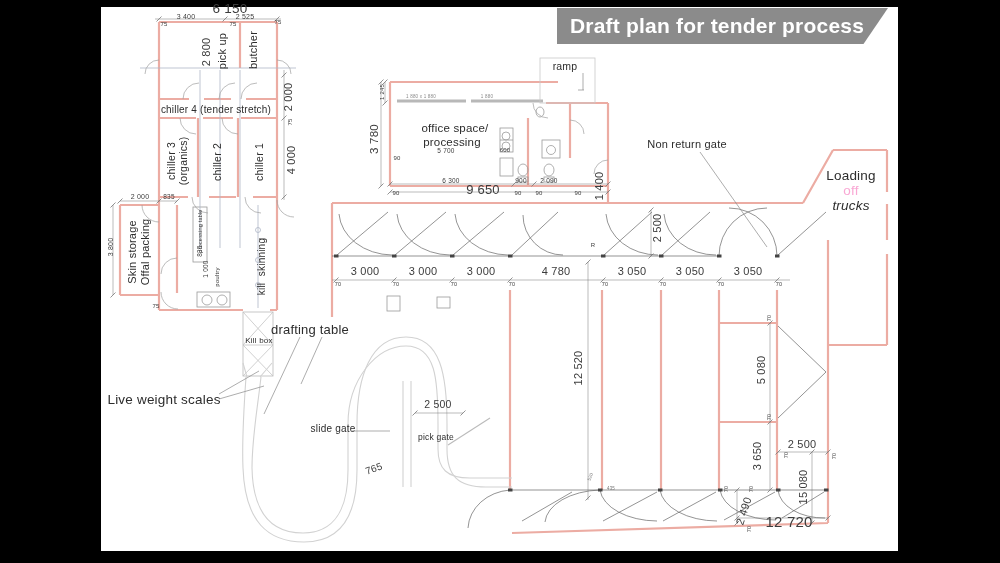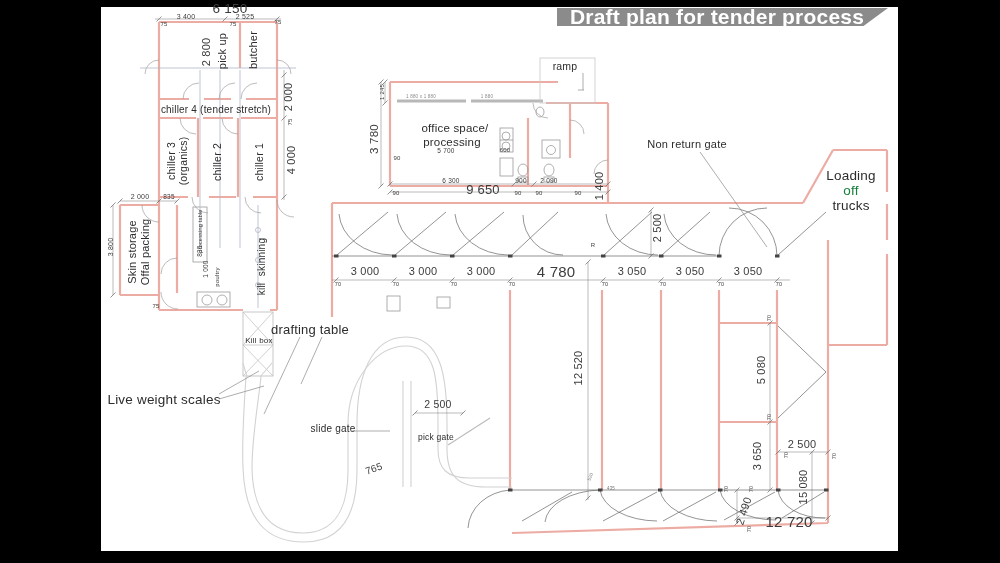--- a/index.html
+++ b/index.html
@@ -5,21 +5,21 @@
   html,body{margin:0;padding:0;background:#000;}
   #stage{position:relative;width:1000px;height:563px;background:#000;overflow:hidden;
          font-family:"Liberation Sans",sans-serif;}
   #canvas{position:absolute;left:101px;top:7px;width:797px;height:544px;background:#ffffff;}
   #plan-svg{position:absolute;left:0;top:0;width:1000px;height:563px;}
   #annot-layer{position:absolute;left:0;top:0;width:1000px;height:563px;pointer-events:none;}
   .ann{position:absolute;white-space:nowrap;line-height:1;letter-spacing:.2px;
        font-family:"Liberation Sans",sans-serif;}
   .lbl{color:#2c2c2c;}
   .dim{color:#3c3c3c;}
-  #banner{position:absolute;left:557px;top:8px;width:331px;height:18px;background:#8b8b8b;
+  #banner{position:absolute;left:557px;top:8px;width:331px;height:36px;background:#8b8b8b;
           clip-path:polygon(0 0,100% 0,92.6% 100%,0 100%);display:flex;align-items:center;}
   #banner span{color:#fff;font-weight:bold;font-size:21px;padding-left:13px;
                font-family:"Liberation Sans",sans-serif;letter-spacing:.2px;}
 </style>
 </head>
 <body>
 
 <div id="stage">
   <div id="canvas"></div>
 
@@ -169,22 +169,22 @@
       <span class="ann lbl" style="left: 259px; top: 341px; font-size: 8px; transform: translate(-50%, -50%) rotate(0deg); color: rgb(44, 44, 44);">Kill box</span>
       <span class="ann lbl" style="left: 310px; top: 329px; font-size: 13px; transform: translate(-50%, -50%) rotate(0deg); color: rgb(44, 44, 44);">drafting table</span>
       <span class="ann lbl" style="left: 164px; top: 400px; font-size: 13.5px; transform: translate(-50%, -50%) rotate(0deg); color: rgb(44, 44, 44);">Live weight scales</span>
       <span class="ann lbl" style="left: 333px; top: 429px; font-size: 10px; transform: translate(-50%, -50%) rotate(0deg); color: rgb(44, 44, 44);">slide gate</span>
       <span class="ann lbl" style="left: 436px; top: 437px; font-size: 8.5px; transform: translate(-50%, -50%) rotate(0deg); color: rgb(44, 44, 44);">pick gate</span>
       <span class="ann lbl" style="left: 565px; top: 66px; font-size: 10.5px; transform: translate(-50%, -50%) rotate(0deg); color: rgb(44, 44, 44);">ramp</span>
       <span class="ann lbl" style="left: 455px; top: 129px; font-size: 11.5px; transform: translate(-50%, -50%) rotate(0deg); color: rgb(44, 44, 44);">office space/</span>
       <span class="ann lbl" style="left: 452px; top: 143px; font-size: 11.5px; transform: translate(-50%, -50%) rotate(0deg); color: rgb(44, 44, 44);">processing</span>
       <span class="ann lbl" style="left: 687px; top: 144px; font-size: 11px; transform: translate(-50%, -50%) rotate(0deg); color: rgb(44, 44, 44);">Non return gate</span>
       <span class="ann lbl" style="left: 851px; top: 176px; font-size: 13.5px; transform: translate(-50%, -50%) rotate(0deg); color: rgb(44, 44, 44);">Loading</span>
-      <span class="ann lbl" style="left: 851px; top: 191px; font-size: 13.5px; transform: translate(-50%, -50%) rotate(0deg); color: #15803d;">off</span>
-      <span class="ann lbl" style="left: 851px; top: 206px; font-size: 13.5px; transform: translate(-50%, -50%) rotate(0deg); color: rgb(44, 44, 44);">trucks</span>
+      <span class="ann lbl" style="left: 851px; top: 191px; font-size: 13.5px; transform: translate(-50%, -50%) rotate(0deg); color: #f9a8d4;">off</span>
+      <span class="ann lbl" style="left: 851px; top: 206px; font-size: 13.5px; transform: translate(-50%, -50%) rotate(0deg); color: rgb(44, 44, 44); font-style: italic;">trucks</span>
       <span class="ann dim" style="left: 230px; top: 9px; font-size: 13.5px; transform: translate(-50%, -50%) rotate(0deg); color: rgb(60, 60, 60);">6 150</span>
       <span class="ann dim" style="left: 186px; top: 16px; font-size: 7px; transform: translate(-50%, -50%) rotate(0deg); color: rgb(60, 60, 60);">3 400</span>
       <span class="ann dim" style="left: 245px; top: 16px; font-size: 7px; transform: translate(-50%, -50%) rotate(0deg); color: rgb(60, 60, 60);">2 525</span>
       <span class="ann dim" style="left: 164px; top: 24px; font-size: 6px; transform: translate(-50%, -50%) rotate(0deg); color: rgb(60, 60, 60);">75</span>
       <span class="ann dim" style="left: 233px; top: 24px; font-size: 6px; transform: translate(-50%, -50%) rotate(0deg); color: rgb(60, 60, 60);">75</span>
       <span class="ann dim" style="left: 278px; top: 22px; font-size: 6px; transform: translate(-50%, -50%) rotate(0deg); color: rgb(60, 60, 60);">75</span>
       <span class="ann dim" style="left: 206px; top: 52px; font-size: 11px; transform: translate(-50%, -50%) rotate(-90deg); color: rgb(60, 60, 60);">2 800</span>
       <span class="ann dim" style="left: 288px; top: 97px; font-size: 11px; transform: translate(-50%, -50%) rotate(-90deg); color: rgb(60, 60, 60);">2 000</span>
       <span class="ann dim" style="left: 290px; top: 122px; font-size: 6px; transform: translate(-50%, -50%) rotate(-90deg); color: rgb(60, 60, 60);">75</span>
       <span class="ann dim" style="left: 291px; top: 160px; font-size: 11px; transform: translate(-50%, -50%) rotate(-90deg); color: rgb(60, 60, 60);">4 000</span>
@@ -207,21 +207,21 @@
       <span class="ann dim" style="left: 483px; top: 189px; font-size: 13px; transform: translate(-50%, -50%) rotate(0deg); color: rgb(60, 60, 60);">9 650</span>
       <span class="ann dim" style="left: 396px; top: 193px; font-size: 6px; transform: translate(-50%, -50%) rotate(0deg); color: rgb(60, 60, 60);">90</span>
       <span class="ann dim" style="left: 518px; top: 193px; font-size: 6px; transform: translate(-50%, -50%) rotate(0deg); color: rgb(60, 60, 60);">90</span>
       <span class="ann dim" style="left: 539px; top: 193px; font-size: 6px; transform: translate(-50%, -50%) rotate(0deg); color: rgb(60, 60, 60);">90</span>
       <span class="ann dim" style="left: 578px; top: 193px; font-size: 6px; transform: translate(-50%, -50%) rotate(0deg); color: rgb(60, 60, 60);">90</span>
       <span class="ann dim" style="left: 599px; top: 186px; font-size: 11px; transform: translate(-50%, -50%) rotate(-90deg); color: rgb(60, 60, 60);">1 400</span>
       <span class="ann dim" style="left: 657px; top: 228px; font-size: 11px; transform: translate(-50%, -50%) rotate(-90deg); color: rgb(60, 60, 60);">2 500</span>
       <span class="ann dim" style="left: 365px; top: 271px; font-size: 11px; transform: translate(-50%, -50%) rotate(0deg); color: rgb(60, 60, 60);">3 000</span>
       <span class="ann dim" style="left: 423px; top: 271px; font-size: 11px; transform: translate(-50%, -50%) rotate(0deg); color: rgb(60, 60, 60);">3 000</span>
       <span class="ann dim" style="left: 481px; top: 271px; font-size: 11px; transform: translate(-50%, -50%) rotate(0deg); color: rgb(60, 60, 60);">3 000</span>
-      <span class="ann dim" style="left: 556px; top: 271px; font-size: 15px; transform: translate(-50%, -50%) rotate(0deg); color: rgb(60, 60, 60);">4 780</span>
+      <span class="ann dim" style="left: 556px; top: 271px; font-size: 11px; transform: translate(-50%, -50%) rotate(0deg); color: rgb(60, 60, 60);">4 780</span>
       <span class="ann dim" style="left: 632px; top: 271px; font-size: 11px; transform: translate(-50%, -50%) rotate(0deg); color: rgb(60, 60, 60);">3 050</span>
       <span class="ann dim" style="left: 690px; top: 271px; font-size: 11px; transform: translate(-50%, -50%) rotate(0deg); color: rgb(60, 60, 60);">3 050</span>
       <span class="ann dim" style="left: 748px; top: 271px; font-size: 11px; transform: translate(-50%, -50%) rotate(0deg); color: rgb(60, 60, 60);">3 050</span>
       <span class="ann dim" style="left: 338px; top: 285px; font-size: 5.5px; transform: translate(-50%, -50%) rotate(0deg); color: rgb(60, 60, 60);">70</span>
       <span class="ann dim" style="left: 396px; top: 285px; font-size: 5.5px; transform: translate(-50%, -50%) rotate(0deg); color: rgb(60, 60, 60);">70</span>
       <span class="ann dim" style="left: 454px; top: 285px; font-size: 5.5px; transform: translate(-50%, -50%) rotate(0deg); color: rgb(60, 60, 60);">70</span>
       <span class="ann dim" style="left: 512px; top: 285px; font-size: 5.5px; transform: translate(-50%, -50%) rotate(0deg); color: rgb(60, 60, 60);">70</span>
       <span class="ann dim" style="left: 605px; top: 285px; font-size: 5.5px; transform: translate(-50%, -50%) rotate(0deg); color: rgb(60, 60, 60);">70</span>
       <span class="ann dim" style="left: 663px; top: 285px; font-size: 5.5px; transform: translate(-50%, -50%) rotate(0deg); color: rgb(60, 60, 60);">70</span>
       <span class="ann dim" style="left: 721px; top: 285px; font-size: 5.5px; transform: translate(-50%, -50%) rotate(0deg); color: rgb(60, 60, 60);">70</span>

